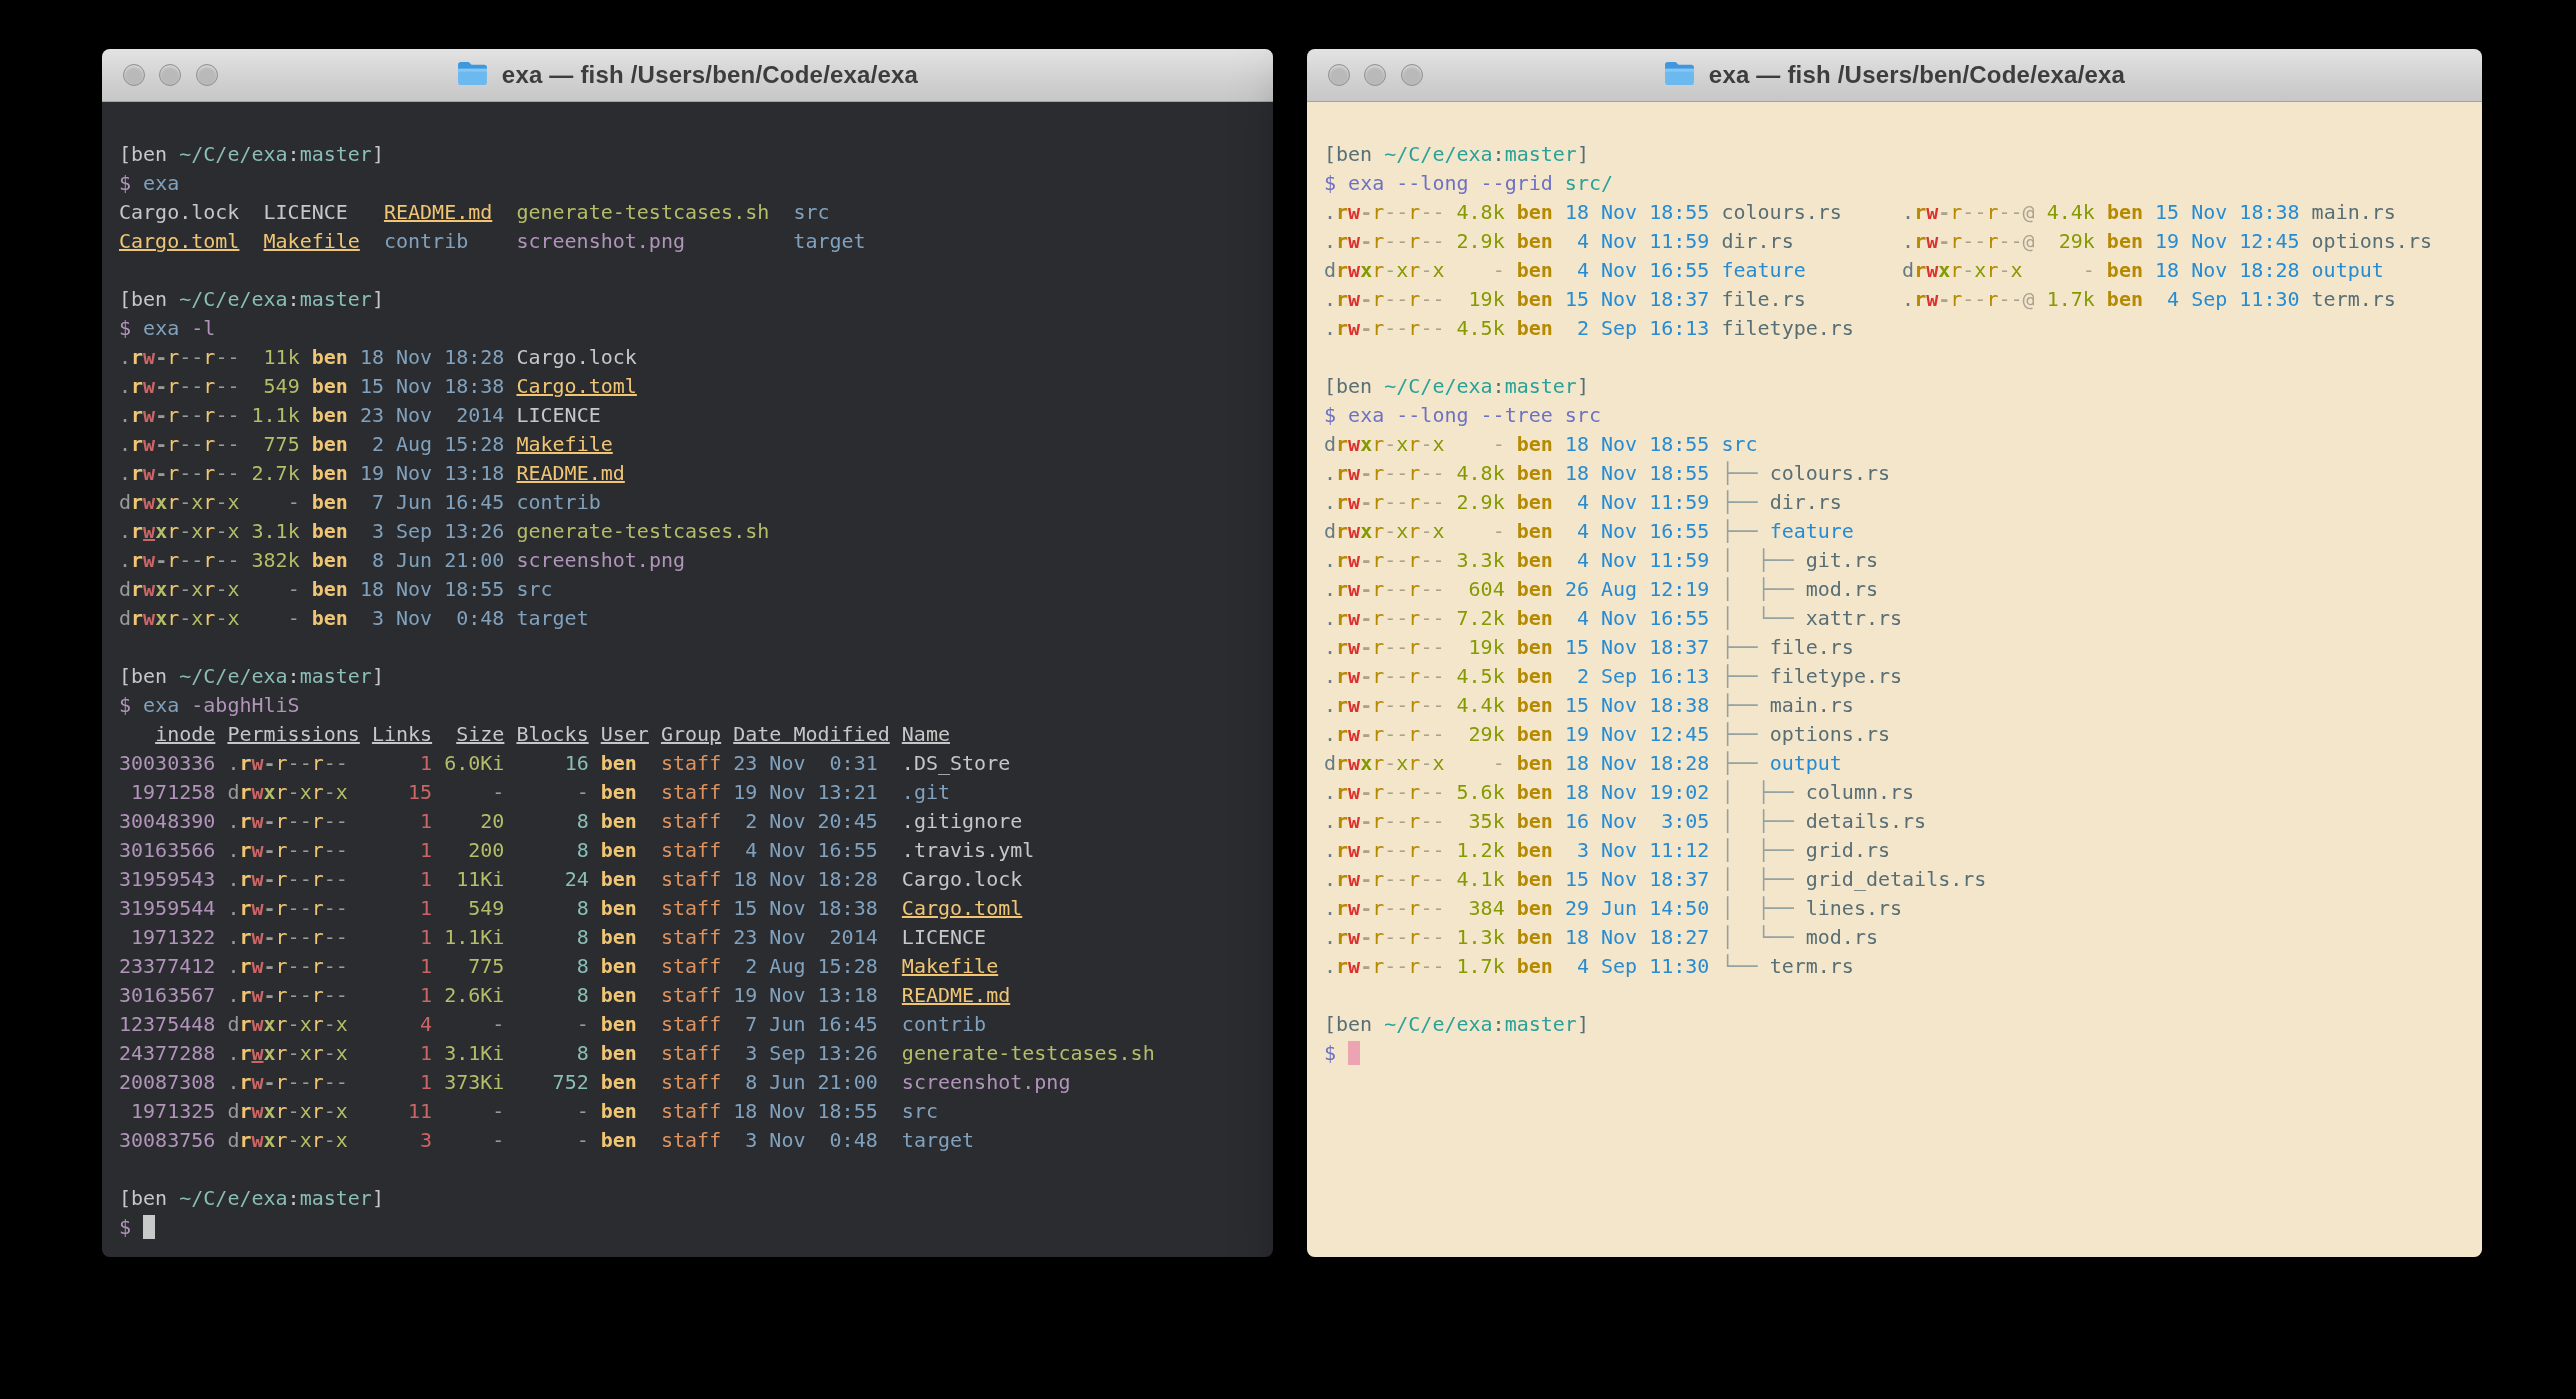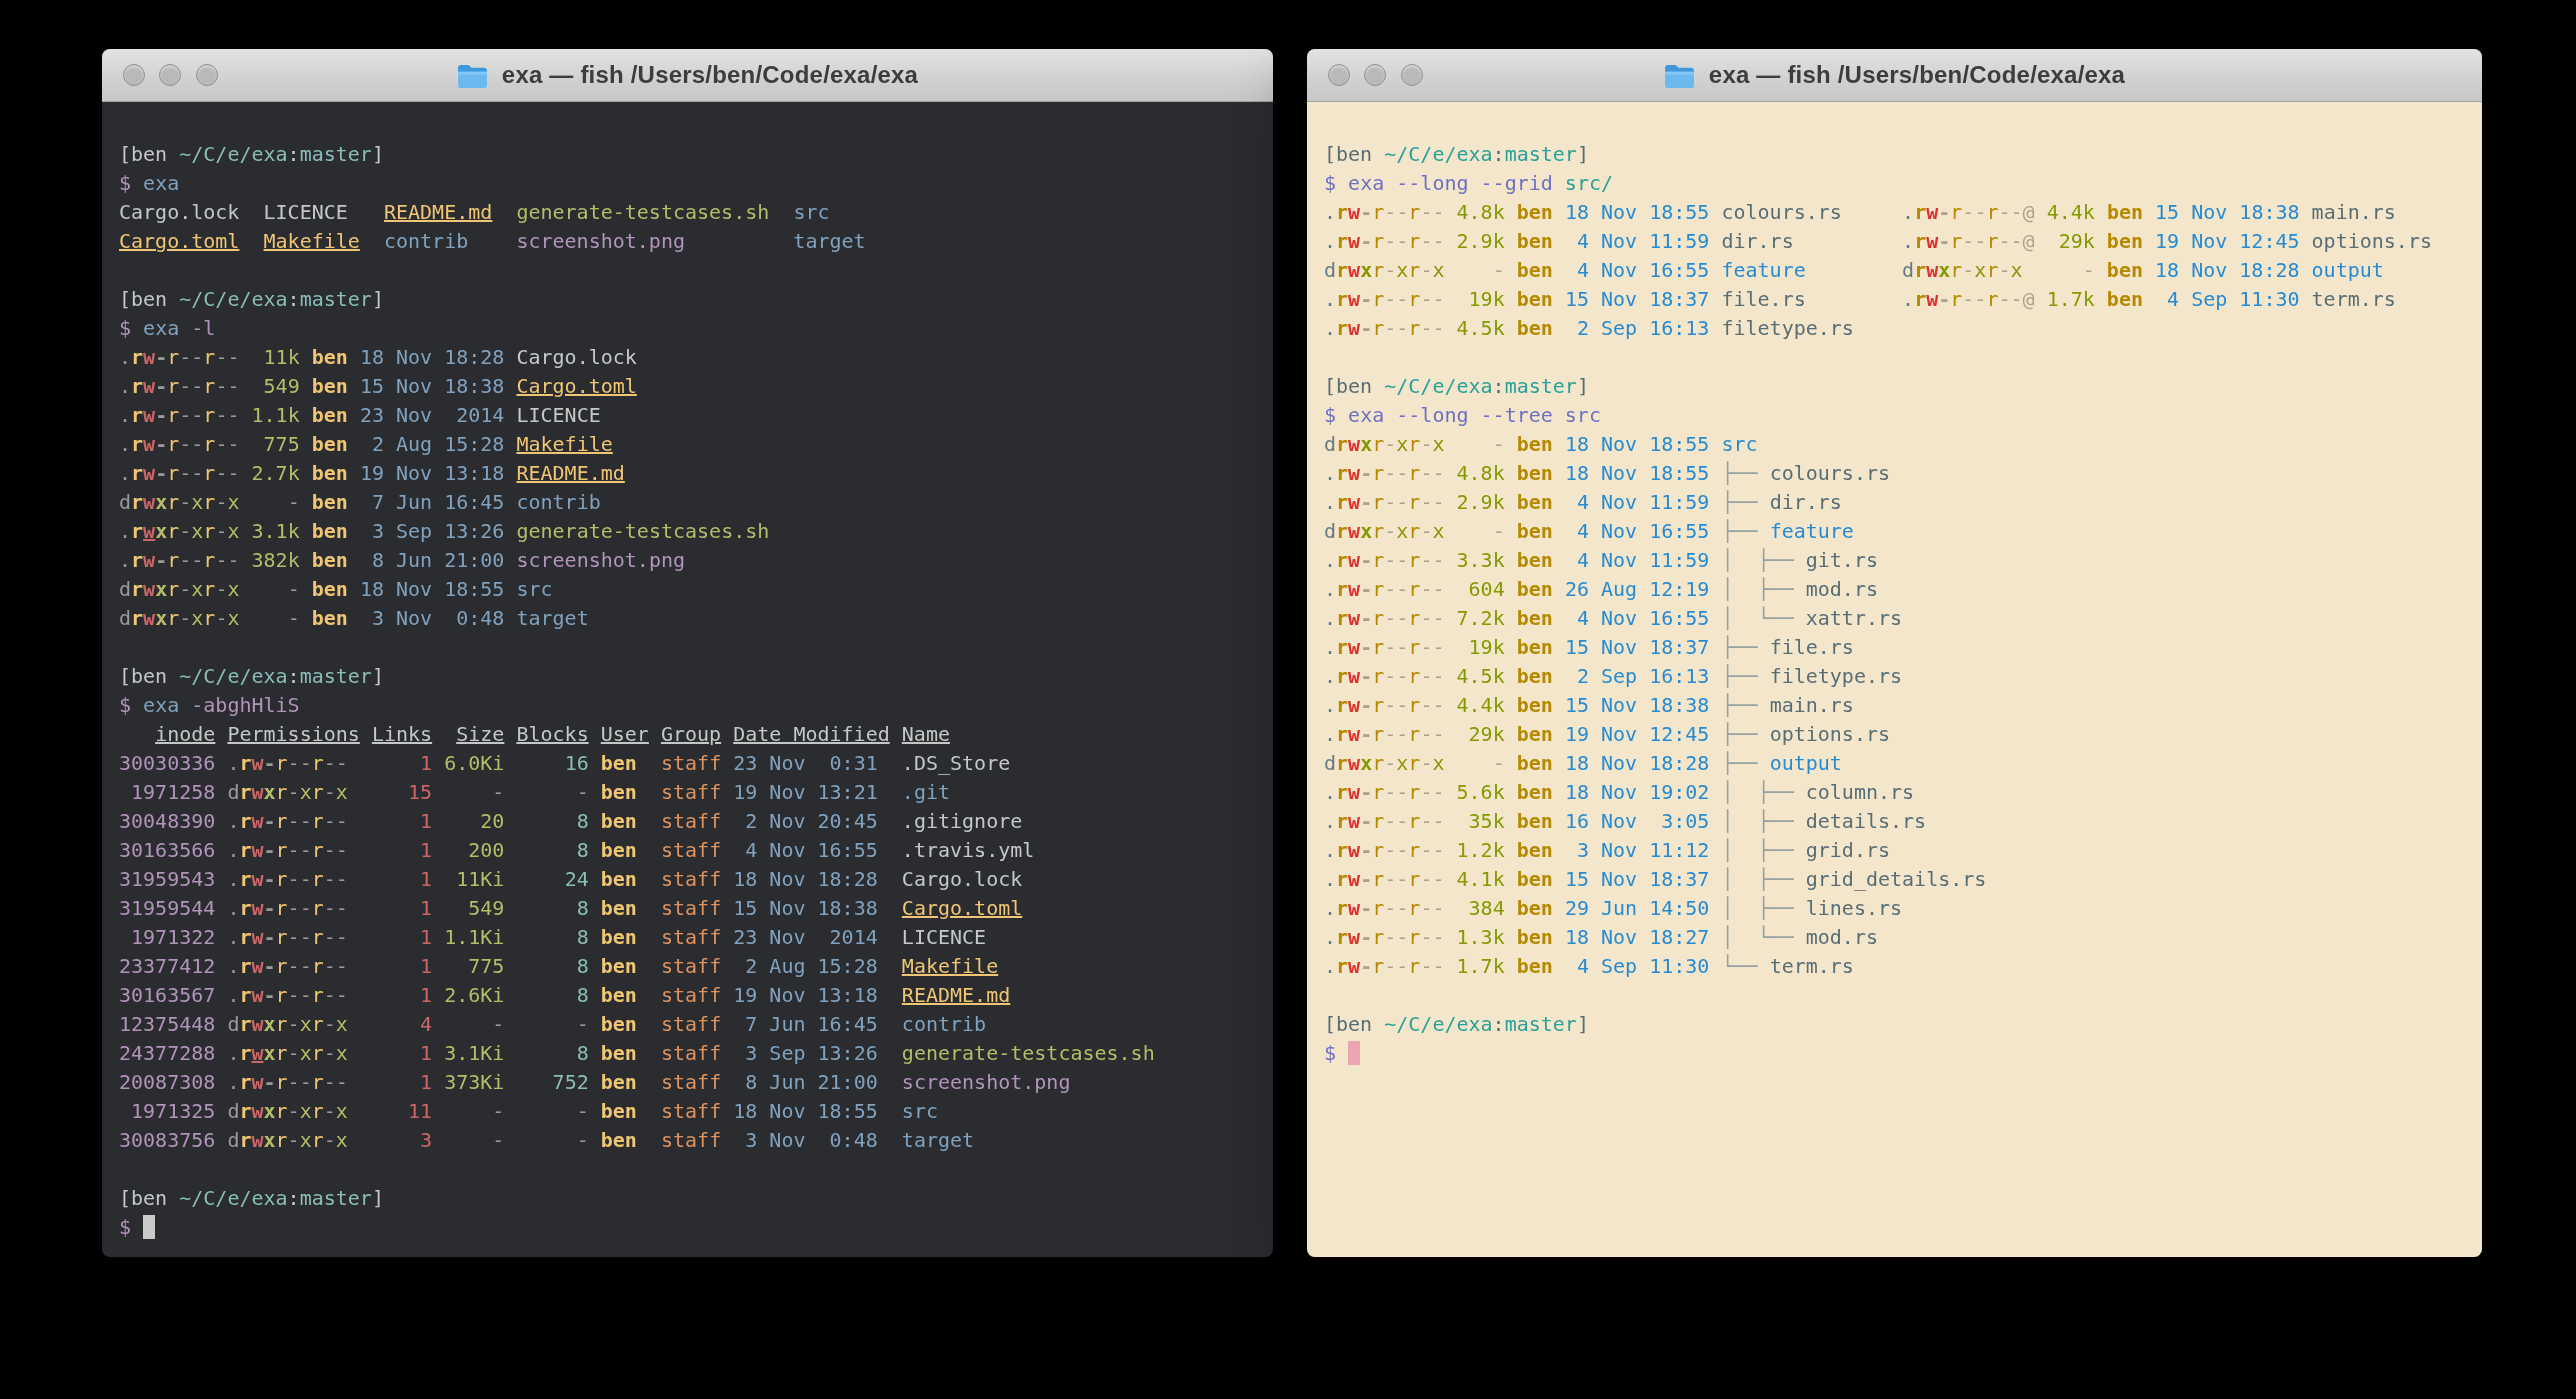--- a/index.html
+++ b/index.html
@@ -3,21 +3,21 @@
 <meta charset="utf-8">
 <style>
   html,body{margin:0;padding:0;background:#000;width:2576px;height:1400px;overflow:hidden;}
   .stage{position:relative;width:2576px;height:1400px;background:#000;font-family:"Liberation Sans",sans-serif;}
   .window{position:absolute;border-radius:7.7px;overflow:hidden;box-shadow:0 29px 67px rgba(0,0,0,.8),0 0 1.9px rgba(0,0,0,.9);}
   .window.left{left:102px;top:49px;width:1171px;height:1208px;}
   .window.right{left:1307px;top:49px;width:1175px;height:1208px;}
   .titlebar{position:relative;height:52px;background:linear-gradient(180deg,#e3e3e3 0%,#d2d2d2 55%,#c7c7c7 100%);border-bottom:1px solid #a3a3a3;display:flex;align-items:center;justify-content:center;}
   .lights{position:absolute;left:21px;top:0;height:100%;display:flex;align-items:center;gap:14.4px;}
   .light{width:22px;height:22px;border-radius:50%;background:#b9b9b9;border:1px solid #929292;box-sizing:border-box;box-shadow:inset 0 1.9px 2.9px rgba(255,255,255,.45);}
-  .titletext{display:flex;align-items:flex-end;gap:14px;font-size:24px;color:#3d3d3d;font-weight:bold;letter-spacing:0.2px;}
+  .titletext{display:flex;align-items:flex-start;gap:14px;font-size:24px;color:#3d3d3d;font-weight:bold;letter-spacing:0.2px;}
   .folder{width:31px;height:25px;display:inline-block;}
   .screen{width:100%;height:100%;box-sizing:border-box;padding:38px 15.3px 0 17px;font-family:"DejaVu Sans Mono","Liberation Mono",monospace;font-size:20px;line-height:29px;white-space:pre;}
   .window.left  .screen{background:#2a2c30;color:#c5c8c6;}
   .window.right .screen{background:#f4e6cb;color:#586e75;}
   .tline{height:29px;}
 </style>
 </head>
 <body>
 
 <div class="stage">

